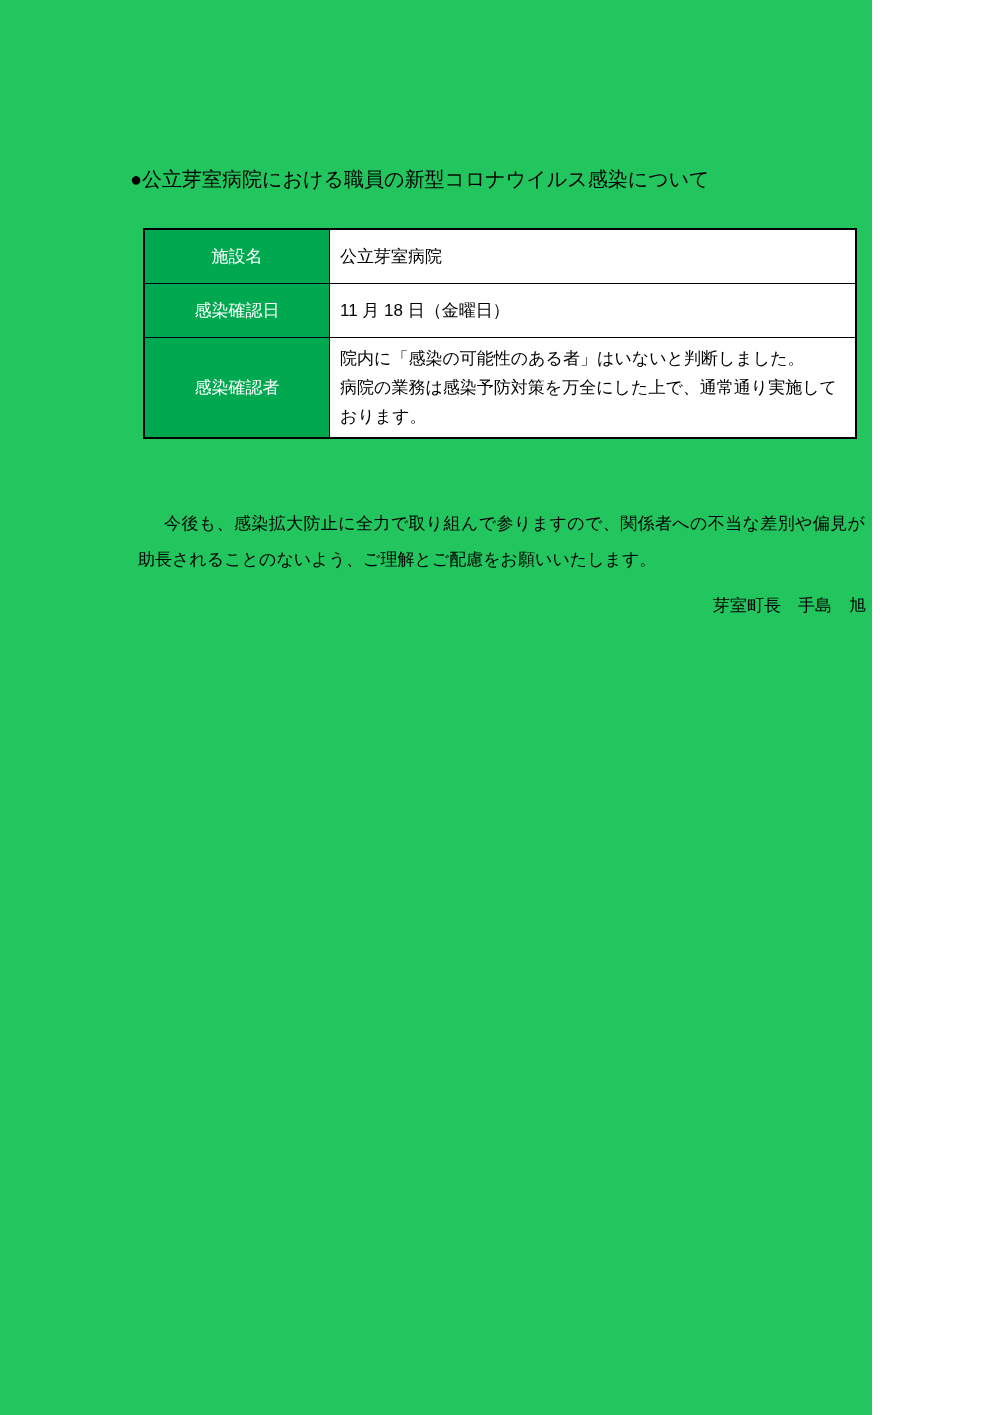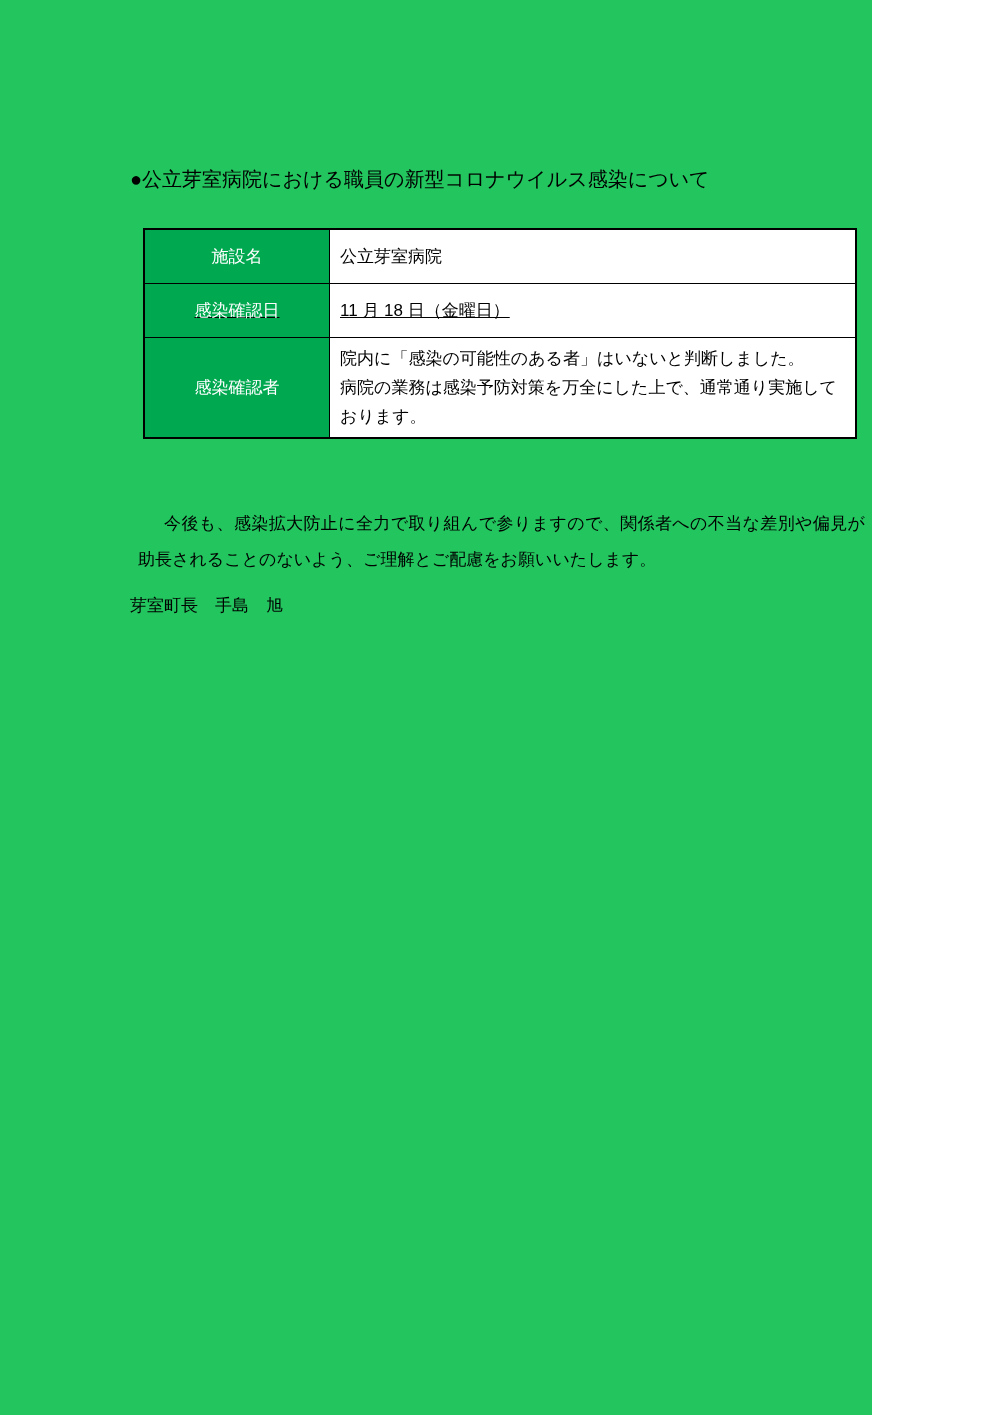--- a/index.html
+++ b/index.html
@@ -49,38 +49,39 @@
   .value-cell {
     background: #ffffff;
     color: #000000;
     vertical-align: middle;
     padding: 6px 12px 6px 10px;
     line-height: 29px;
     white-space: pre-line;
   }
   tr.r1 { height: 49px; }
   tr.r2 { height: 51px; }
-  tr.r3 { height: 47px; text-decoration: underline; }
+  tr.r3 { height: 47px; }
   tr.r4 { height: 84px; }
   .closing-paragraph {
     position: absolute;
     left: 130px;
     top: 498px;
     width: 727px;
     margin: 8px;
     font-size: 17px;
     line-height: 36px;
     text-align: justify;
     text-indent: 26px;
   }
   .signature {
     position: absolute;
     left: 130px;
     top: 588px;
     width: 736px;
+    text-align: right;
     font-size: 17px;
     line-height: 36px;
   }
 </style>
 </head>
 <body>
 
 <div class="page">
 
   <div class="doc-title">●公立芽室病院における職員の新型コロナウイルス感染について</div>

